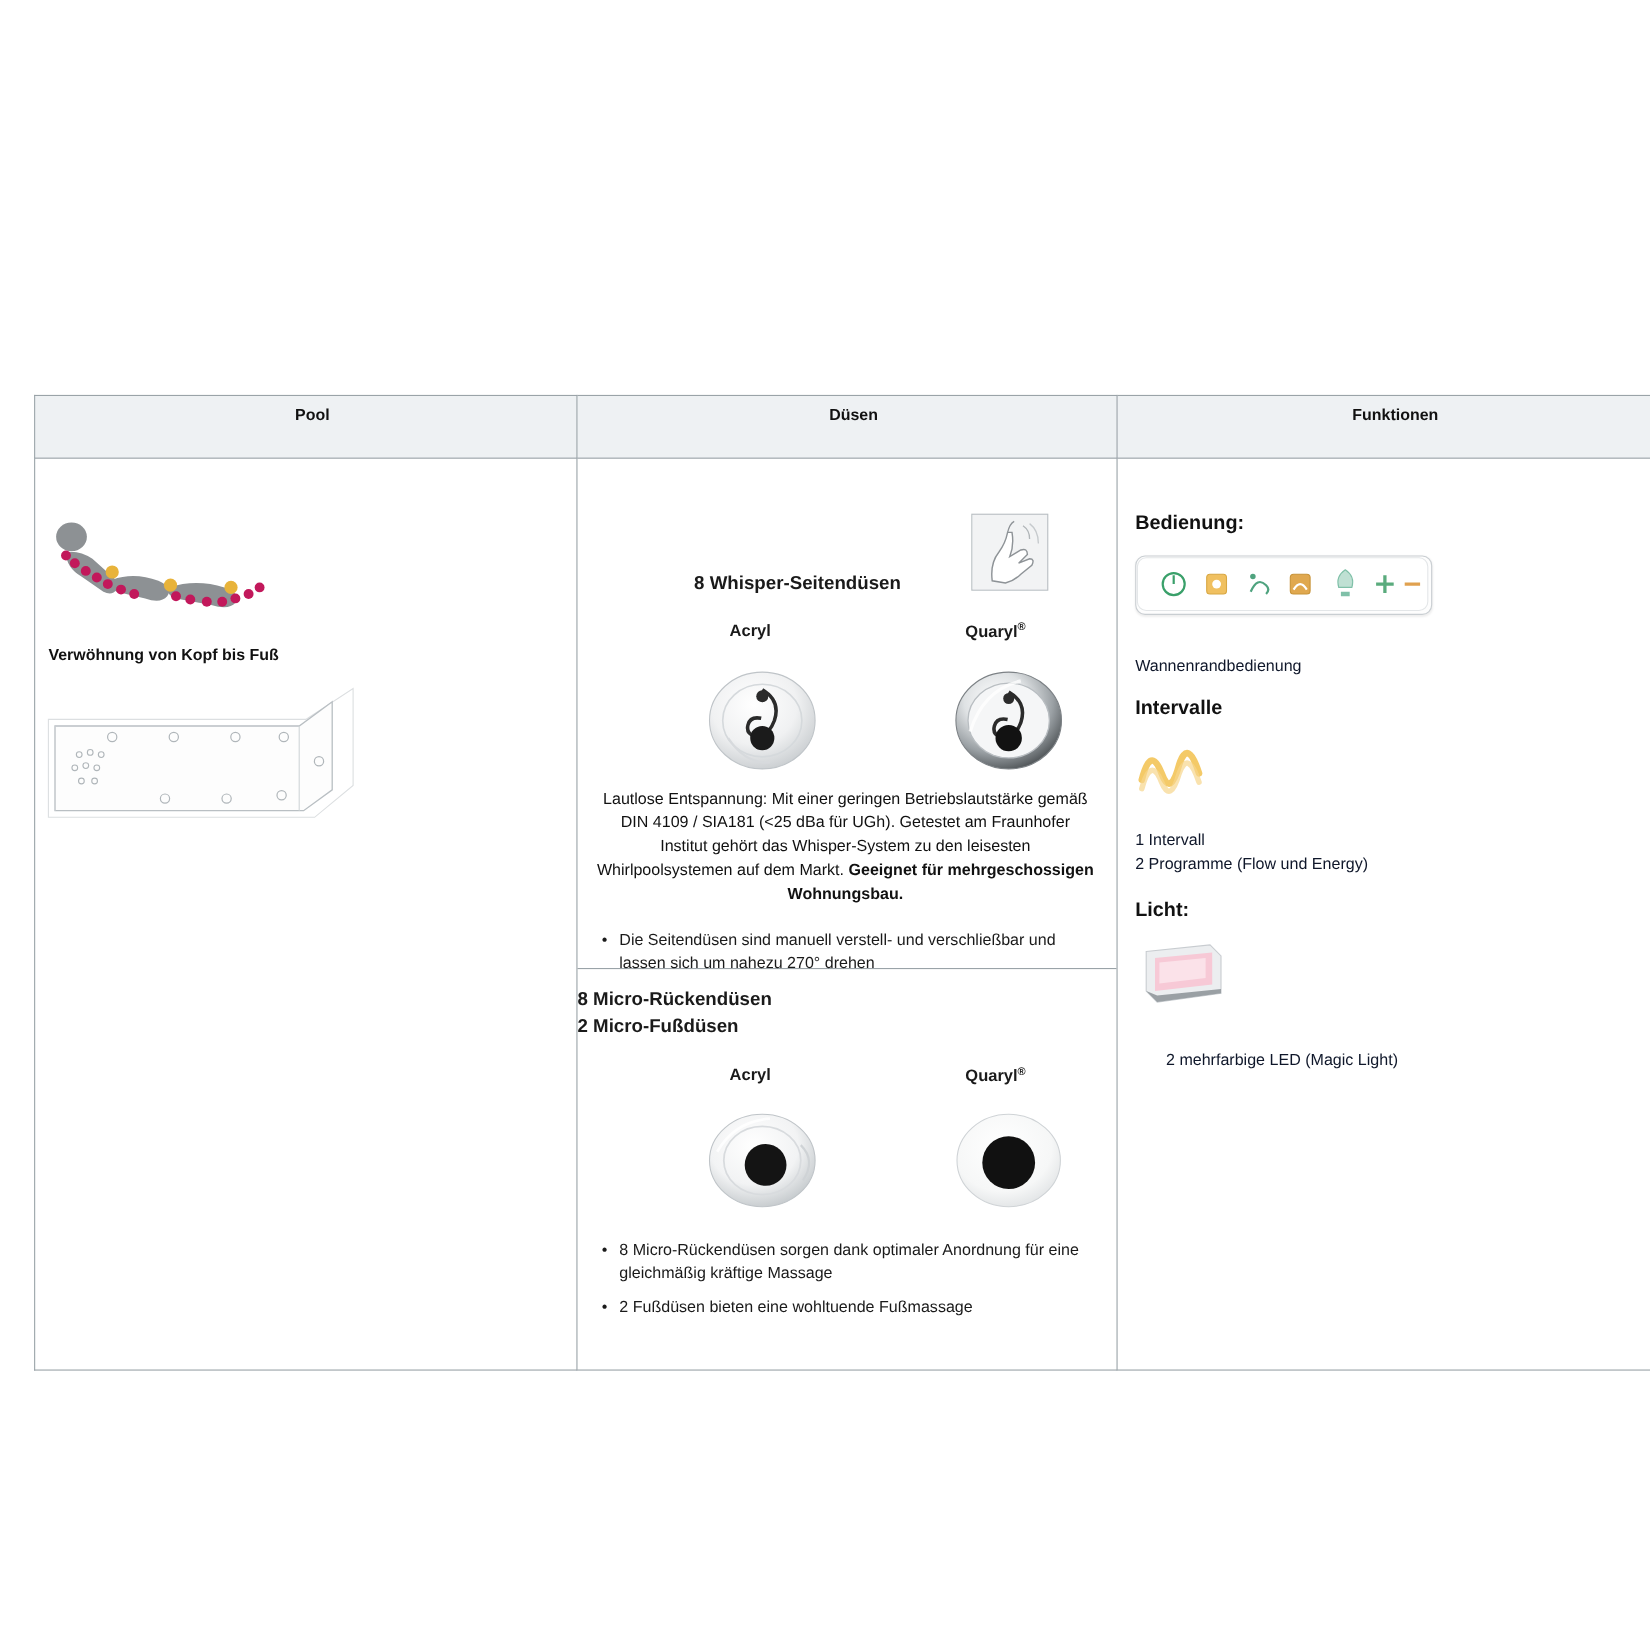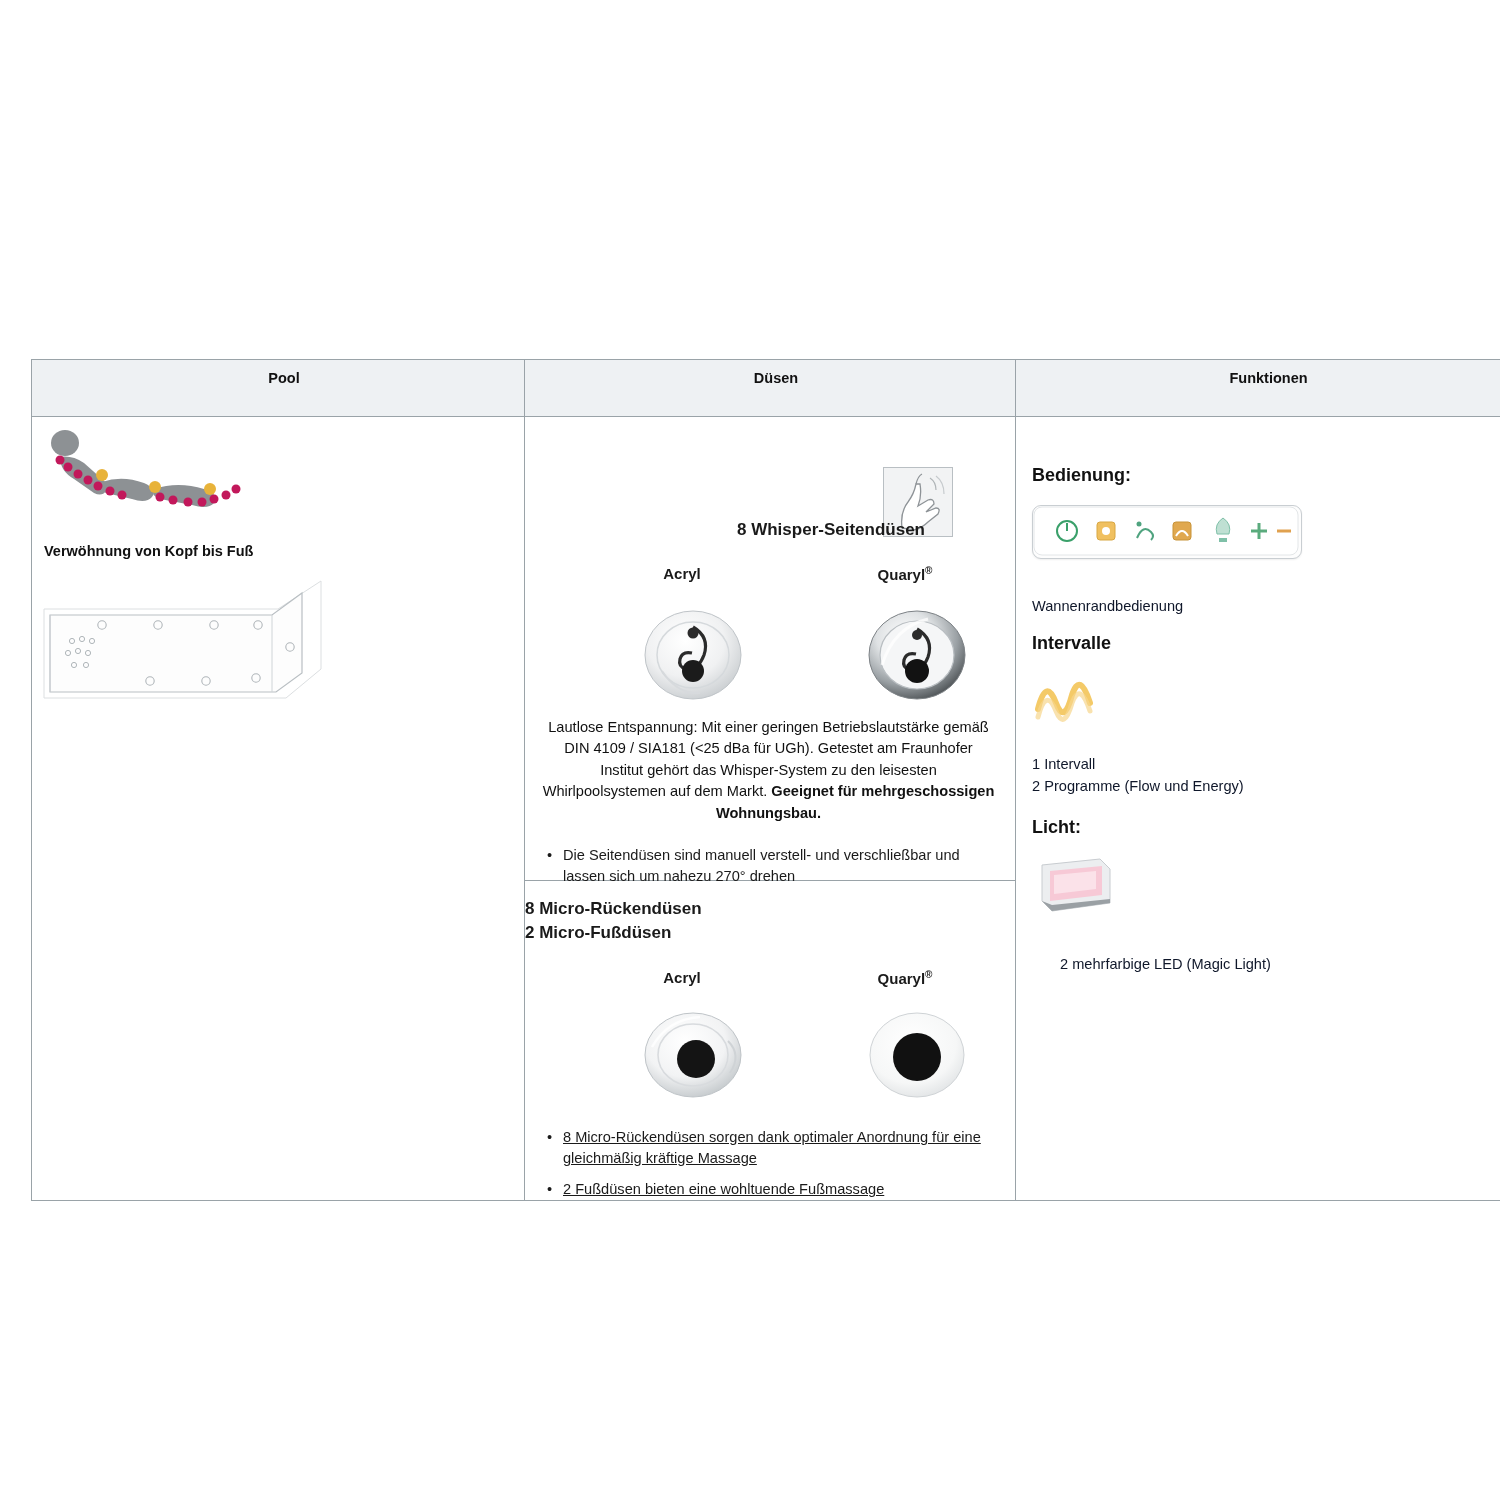--- a/index.html
+++ b/index.html
@@ -56,20 +56,21 @@
     text-align: center;
   }
   .col1 { width: 480px; }
   .col2 { width: 478px; }
   .col3 { width: 481px; }
 
   
   .c1-body {
     position: relative;
     height: 783px;
+    margin-top: 45px;
   }
   .body-figure {
     position: absolute;
     left: 8px;
     top: 10px;
     width: 210px;
     height: 90px;
   }
   .c1-caption {
     position: absolute;
@@ -95,21 +96,21 @@
     height: 463px;
   }
   .c2-bottom {
     position: relative;
     height: 318px;
   }
   .whisper-title {
     position: absolute;
     left: 0; right: 0;
     top: 103px;
-    text-align: right;
+    text-align: center;
     font-size: 17px;
     font-weight: bold;
     padding-right: 90px;
     box-sizing: border-box;
   }
   .whisper-icon {
     position: absolute;
     right: 62px;
     top: 50px;
     width: 68px;
@@ -213,21 +214,20 @@
     left: 337px;
     top: 126px;
   }
   .c2-bullets2 {
     position: absolute;
     left: 16px;
     top: 246px;
     width: 450px;
     font-size: 14.6px;
     line-height: 1.45;
-    text-decoration: underline;
   }
 
   
   .c3-body {
     position: relative;
     height: 783px;
   }
   .c3-h {
     position: absolute;
     font-size: 18px;

